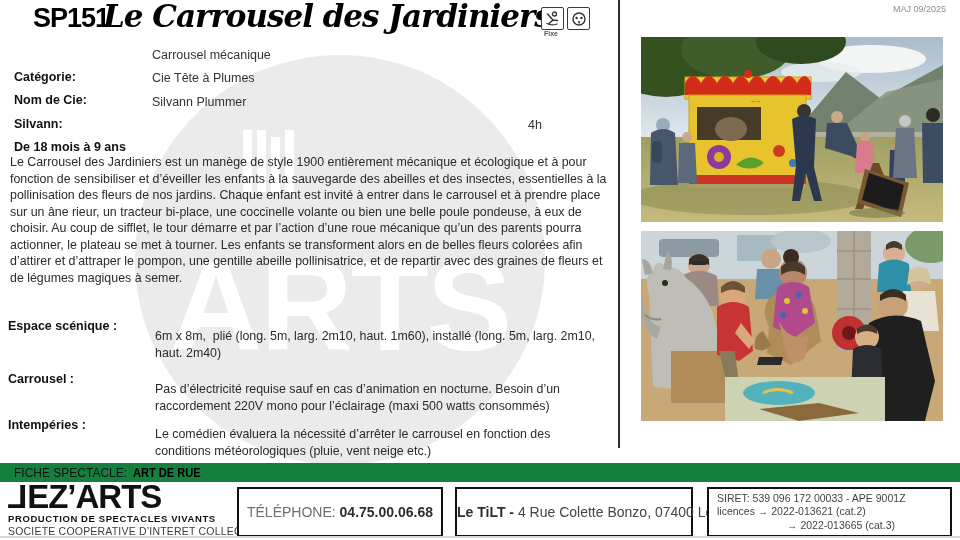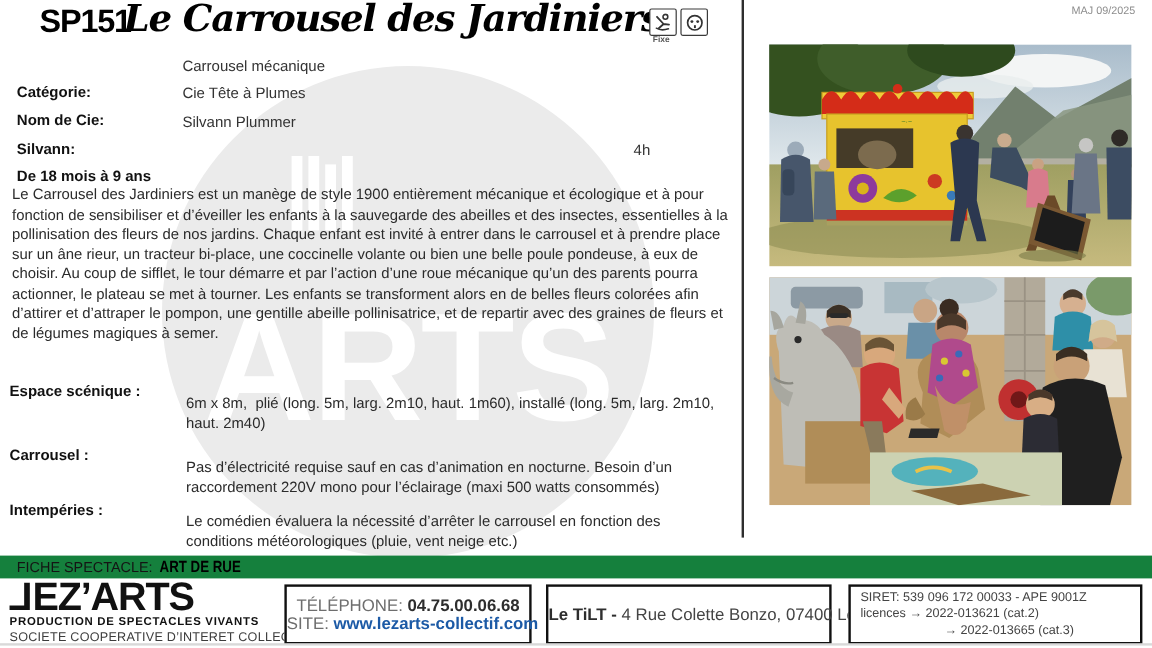--- a/index.html
+++ b/index.html
@@ -286,24 +286,20 @@
     <div class="logo-name"><span class="flipped">L</span><span>EZ’ARTS</span></div>
     <div class="logo-line1">PRODUCTION DE SPECTACLES VIVANTS</div>
     <div class="logo-line2">SOCIETE COOPERATIVE D’INTERET COLLECTIF</div>
   </div>
 
   <div class="fbox box-phone">
     <div class="line">
       <span class="muted">TÉLÉPHONE:</span>
       <span class="strong-dark">04.75.00.06.68</span>
     </div>
-    <div class="line">
-      <span class="muted">SITE:</span>
-      <a class="site-link" href="#">www.lezarts-collectif.com</a>
-    </div>
   </div>
 
   <div class="fbox box-contact">
     <div class="line">
       <span class="strong-dark">Le TiLT -</span>
       <span>4 Rue Colette Bonzo, 07400 Le Teil</span>
     </div>
   </div>
 
   <div class="fbox box-legal">

